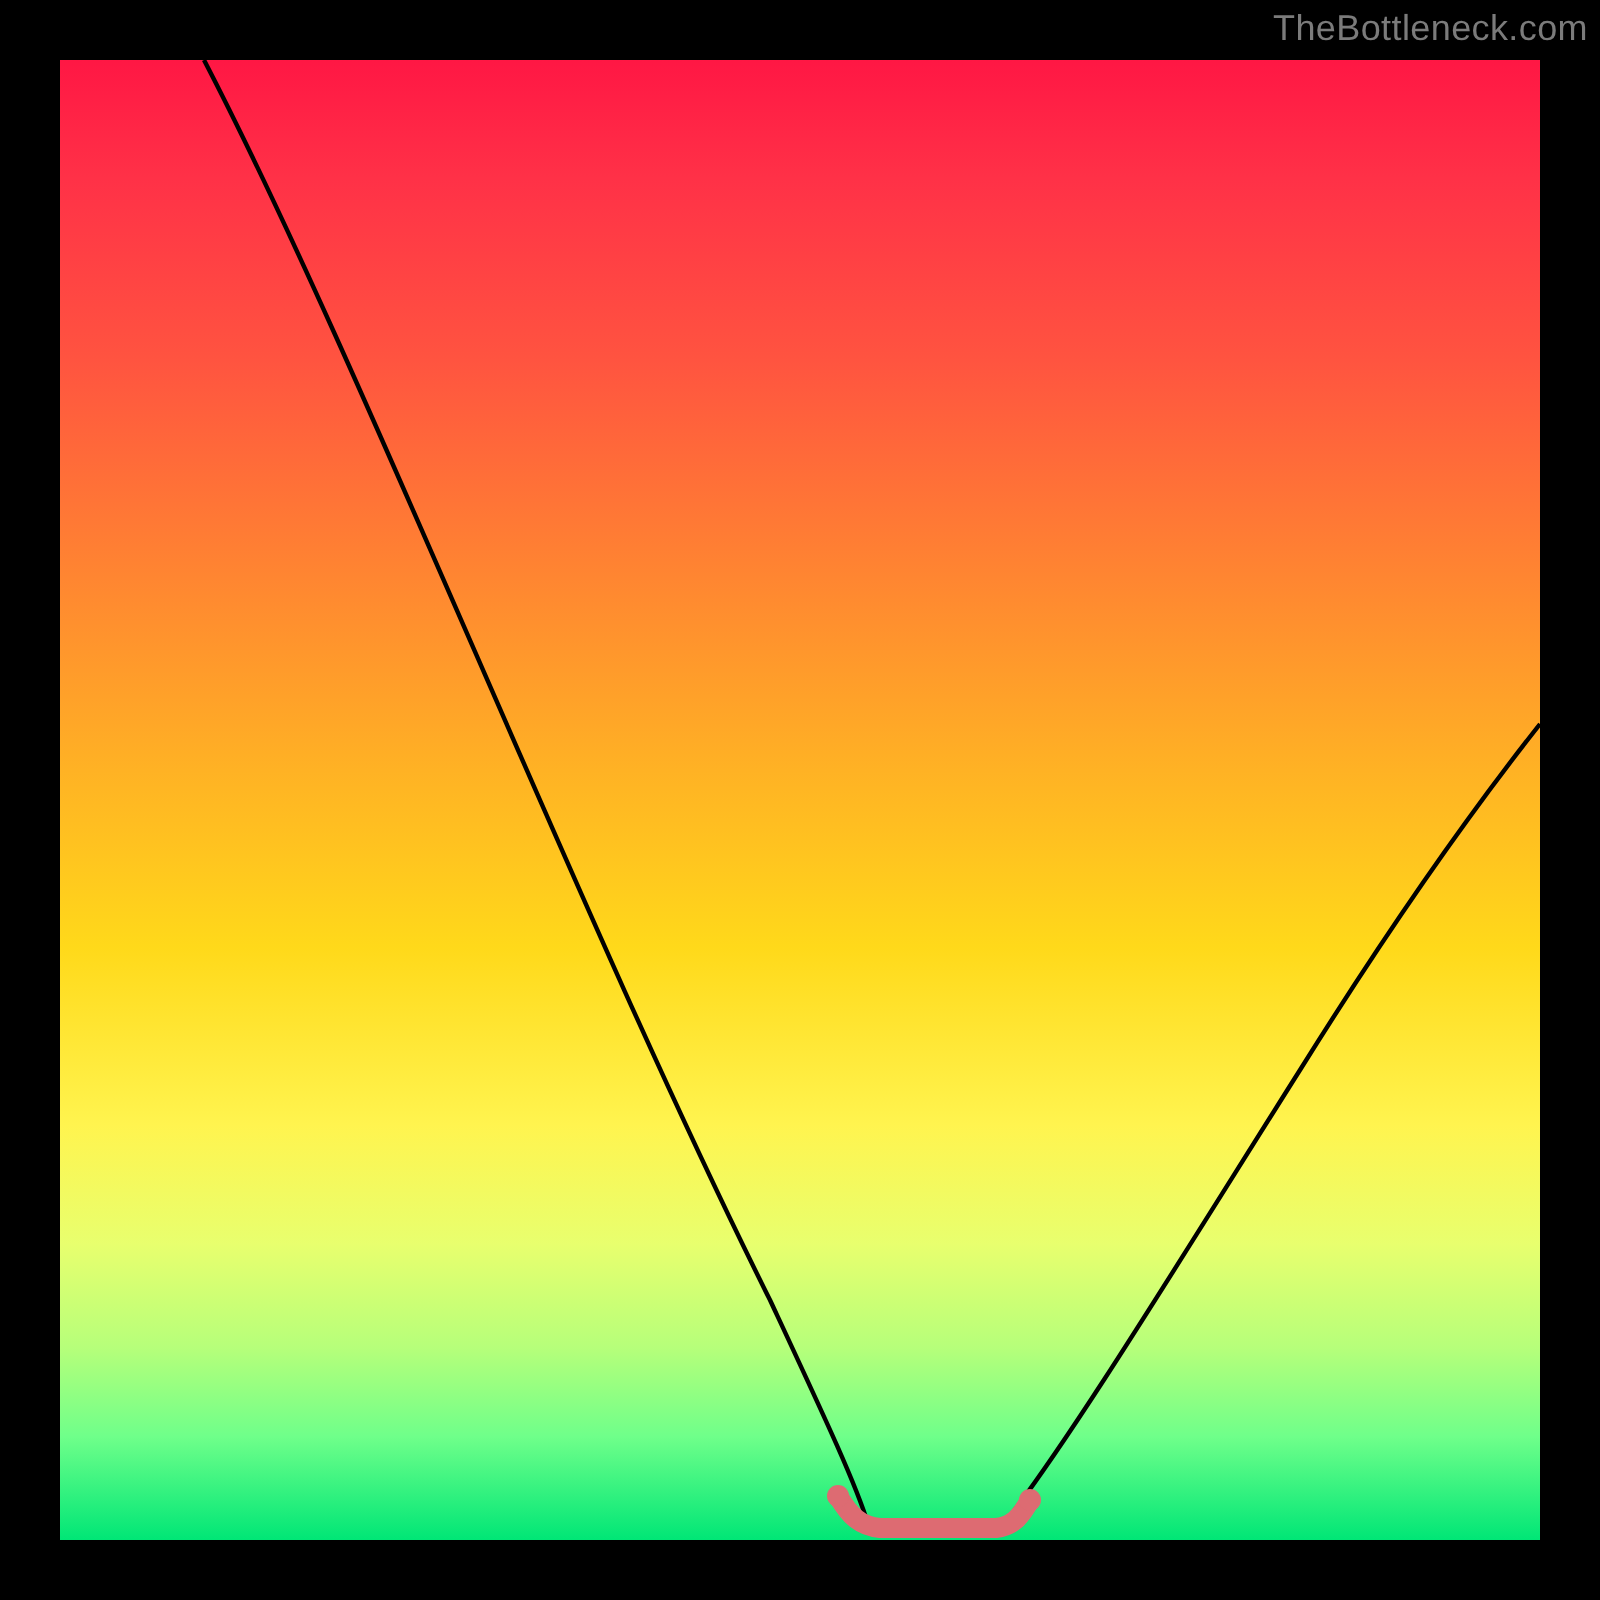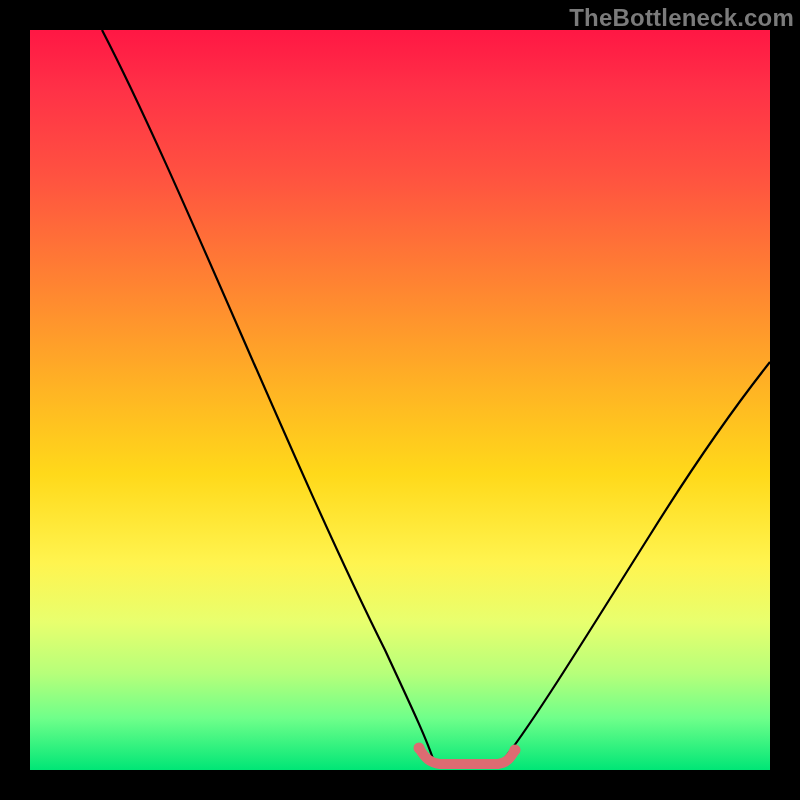--- a/index.html
+++ b/index.html
@@ -38,22 +38,22 @@
       #b6ff7a 87%,
       #6fff8a 93%,
       #00e676 100%
     );
   }
   .watermark {
     position: absolute;
     top: 4px;
     right: 6px;
     color: #7b7b7b;
-    font-size: 24px;
-    font-weight: 700;
+    font-size: 18px;
+    font-weight: 400;
     letter-spacing: 0.2px;
     user-select: none;
   }
   svg.curves {
     position: absolute;
     left: 0;
     top: 0;
     width: 740px;
     height: 740px;
   }

